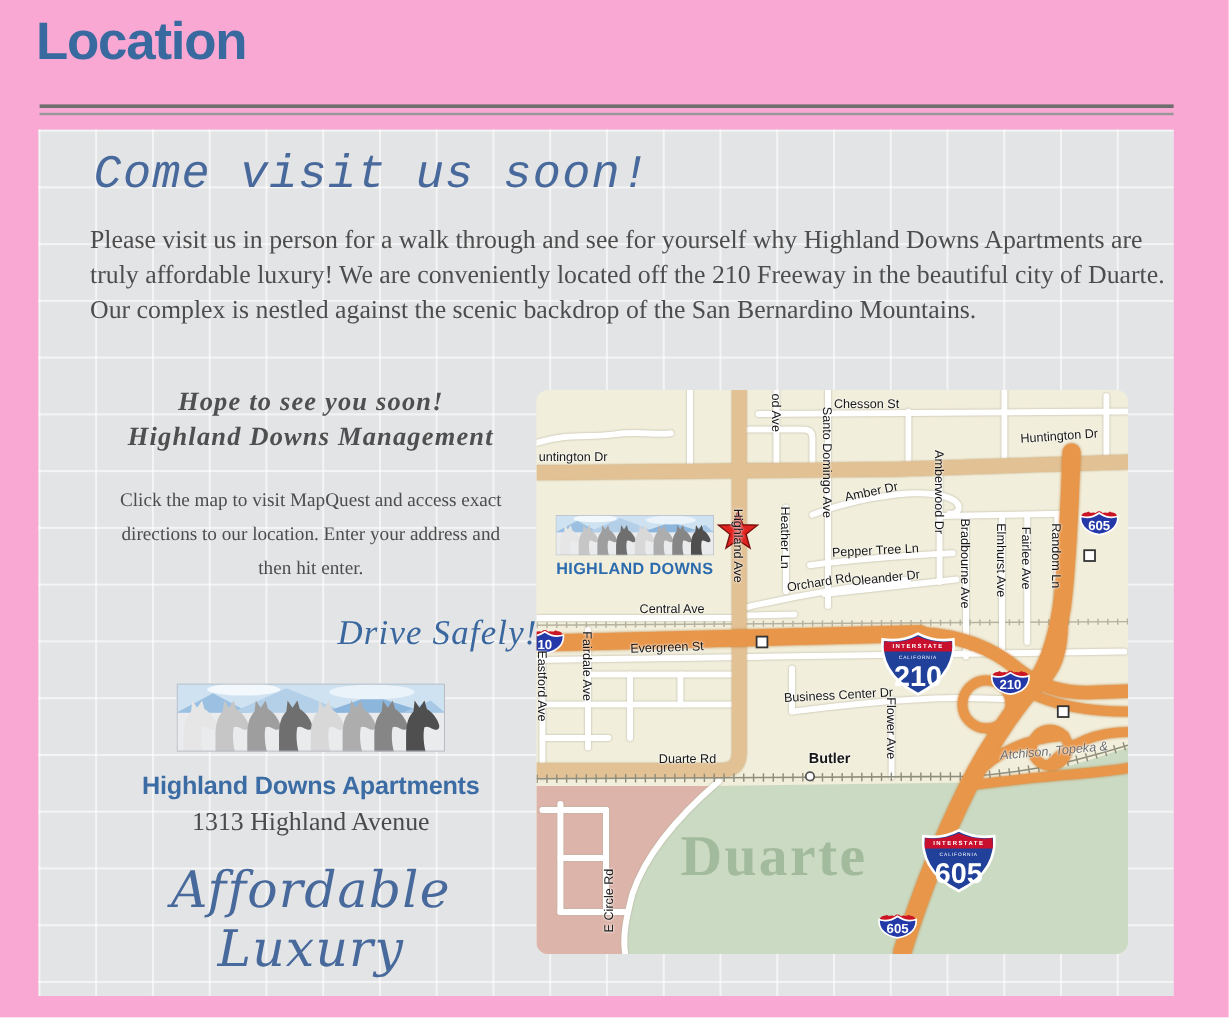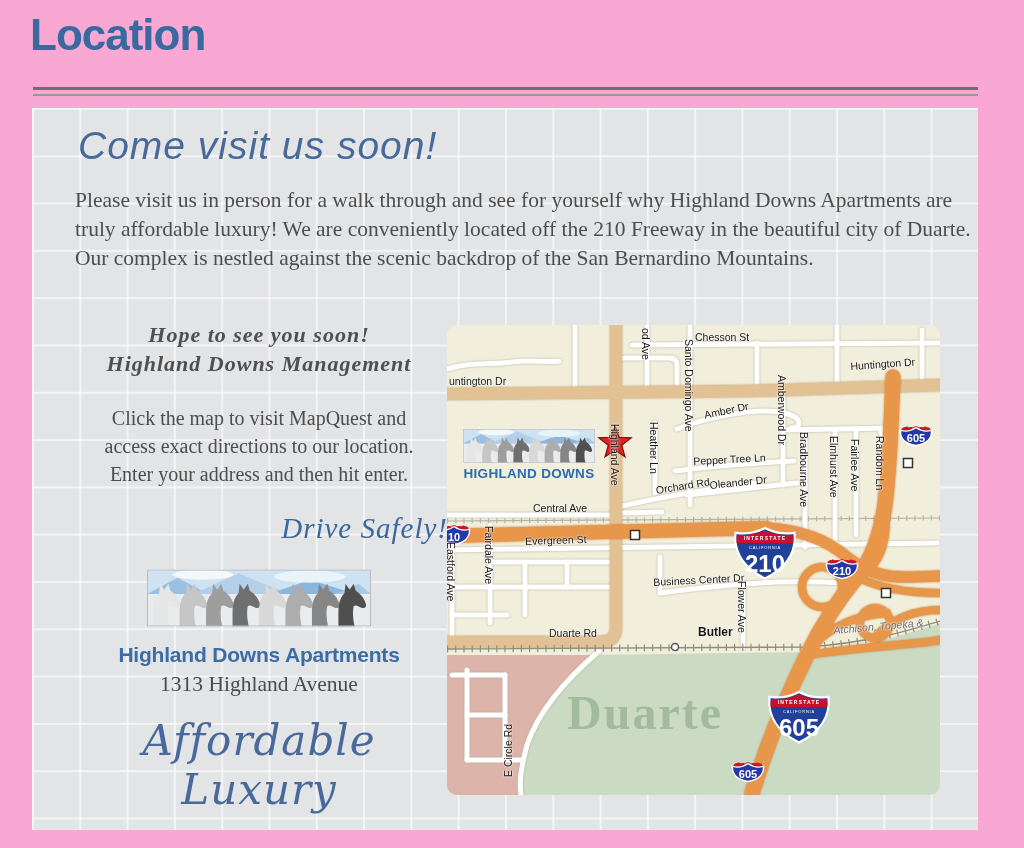--- a/index.html
+++ b/index.html
@@ -13,29 +13,29 @@
   .rule1{top:87px;height:3px;background:#6e6e6e;}
   .rule2{top:94px;height:2px;background:#979797;}
   
   .panel{position:absolute;left:32px;top:108px;width:946px;height:722px;
     background-color:#e3e4e6;
     background-image:
       linear-gradient(to right, rgba(255,255,255,.6) 0 2px, transparent 2px),
       linear-gradient(to bottom, rgba(255,255,255,.6) 0 2px, transparent 2px);
     background-size:47.3px 47.3px;}
   .script-heading{position:absolute;left:46px;top:16px;
-    font-family:Liberation Sans, sans-serif;font-style:italic;font-size:39px;
+    font-family:Liberation Mono, monospace;font-style:italic;font-size:39px;
     color:#48699b;letter-spacing:1px;}
   .intro{position:absolute;left:43px;top:78px;width:906px;margin:0;
     font-size:21.5px;line-height:29px;color:#4d4d4d;}
   
   .left-col{position:absolute;left:38px;top:212px;width:378px;text-align:center;}
   .hope{font-size:22px;font-weight:700;font-style:italic;color:#4f4f4f;
     line-height:29px;letter-spacing:1px;}
-  .instructions{margin:26px auto 12px;width:346px;font-size:20px;line-height:28px;color:#4d4d4d;}
+  .instructions{margin:26px auto 12px;width:346px;font-size:16px;line-height:28px;color:#4d4d4d;}
   .drive{margin-top:24px;font-size:29px;font-weight:400;font-style:italic;
     color:#39679e;letter-spacing:1px;text-align:right;}
   .logo-wrap{margin-top:24px;}
   .company{margin-top:12px;font-family:"Liberation Sans",sans-serif;font-weight:700;
     font-size:21px;color:#3c6ca4;letter-spacing:-.2px;}
   .addr{font-size:21.5px;color:#4a4a4a;line-height:27px;text-align:center;}
   .addr1{margin-top:4px;}
   .script-footer{margin-top:18px;font-family:"DejaVu Serif",serif;font-style:italic;
     font-size:42px;color:#48699b;letter-spacing:1px;}
   
@@ -250,20 +250,20 @@
           <span class="mlabel" style="left: 439px; top: 111px; transform: rotate(90deg);">Random Ln</span>
           <span class="mlabel" style="left: 174px; top: 99px; transform: rotate(90deg);">Highland Ave</span>
           <span class="mlabel" style="left: 208px; top: 159px; transform: rotate(-9deg);">Orchard Rd</span>
           <span class="mlabel" style="left: 86px; top: 177px;">Central Ave</span>
           <span class="mlabel" style="left: 78px; top: 210px; transform: rotate(-2deg);">Evergreen St</span>
           <span class="mlabel" style="left: 206px; top: 251px; transform: rotate(-3deg);">Business Center Dr</span>
           <span class="mlabel" style="left: 301px; top: 256px; transform: rotate(90deg);">Flower Ave</span>
           <span class="mlabel" style="left: 48px; top: 201px; transform: rotate(90deg);">Fairdale Ave</span>
           <span class="mlabel" style="left: 10px; top: 217px; transform: rotate(90deg);">Eastford Ave</span>
           <span class="mlabel" style="left: 102px; top: 302px;">Duarte Rd</span>
-          <span class="mlabel bold" style="left: 227px; top: 300px; margin-left: 24px;">Butler</span>
+          <span class="mlabel bold" style="left: 227px; top: 300px;">Butler</span>
           <span class="mlabel rail" style="left: 386px; top: 299px; transform: rotate(-5deg);">Atchison, Topeka &amp;</span>
           <span class="mlabel" style="left: 55px; top: 452px; transform: rotate(-90deg);">E Circle Rd</span>
         </div>
     </div>
 
   </div>
 </div>
 
 </body></html>

